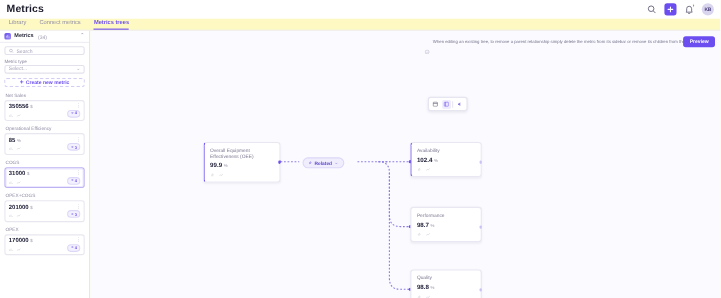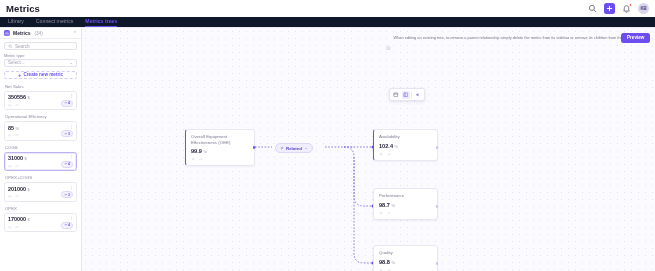--- a/index.html
+++ b/index.html
@@ -2,21 +2,21 @@
 <html><head>
 <meta charset="utf-8">
 <style>
   * { box-sizing: border-box; margin: 0; padding: 0; }
   html, body {
     width: 655px; height: 271px;
     background: #ffffff;
     font-family: "Liberation Sans", sans-serif;
     overflow: hidden;
   }
-  .app { position: relative; width: 655px; height: 271px; background:#0f172a; }
+  .app { position: relative; width: 655px; height: 271px; background:#fef9c3; }
 
   
   .topbar {
     position: absolute; left:0; top:0; width:655px; height:17px;
     background:#ffffff; display:flex; align-items:center;
     padding: 0 6px;
   }
   .app-title {
     font-size: 9.5px; font-weight: 700; color:#1b1b2b; letter-spacing:.1px;
   }

